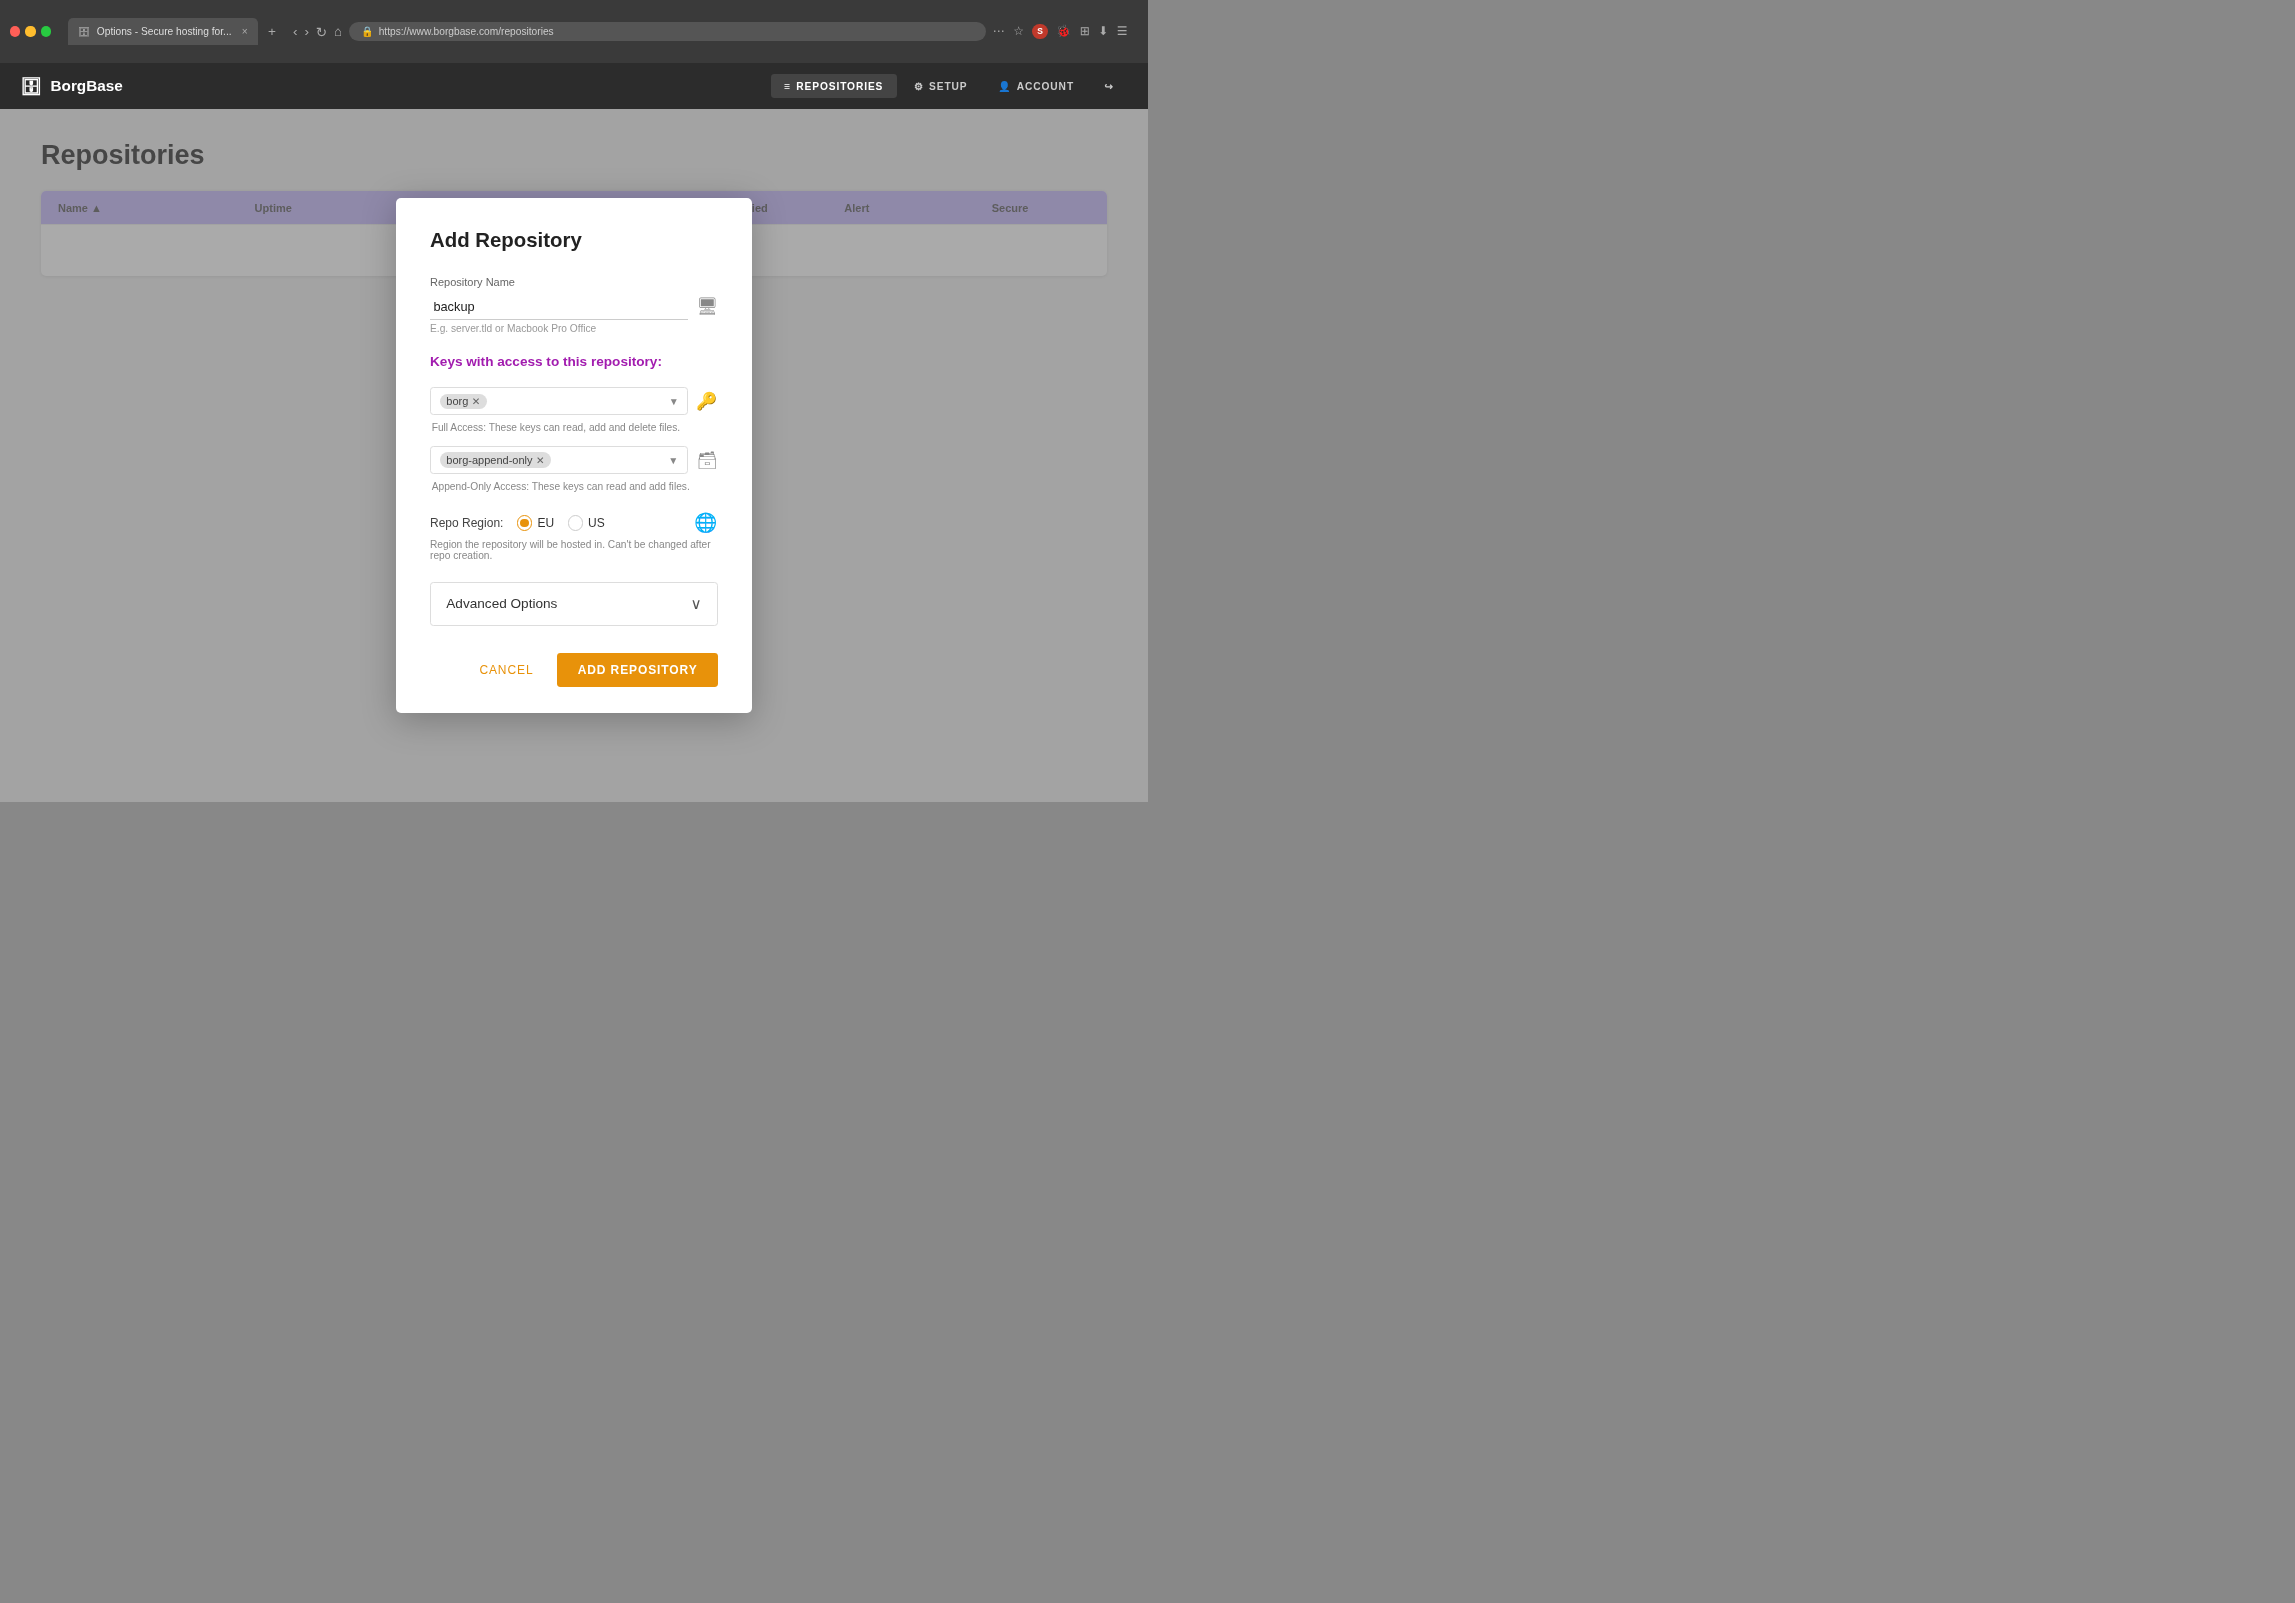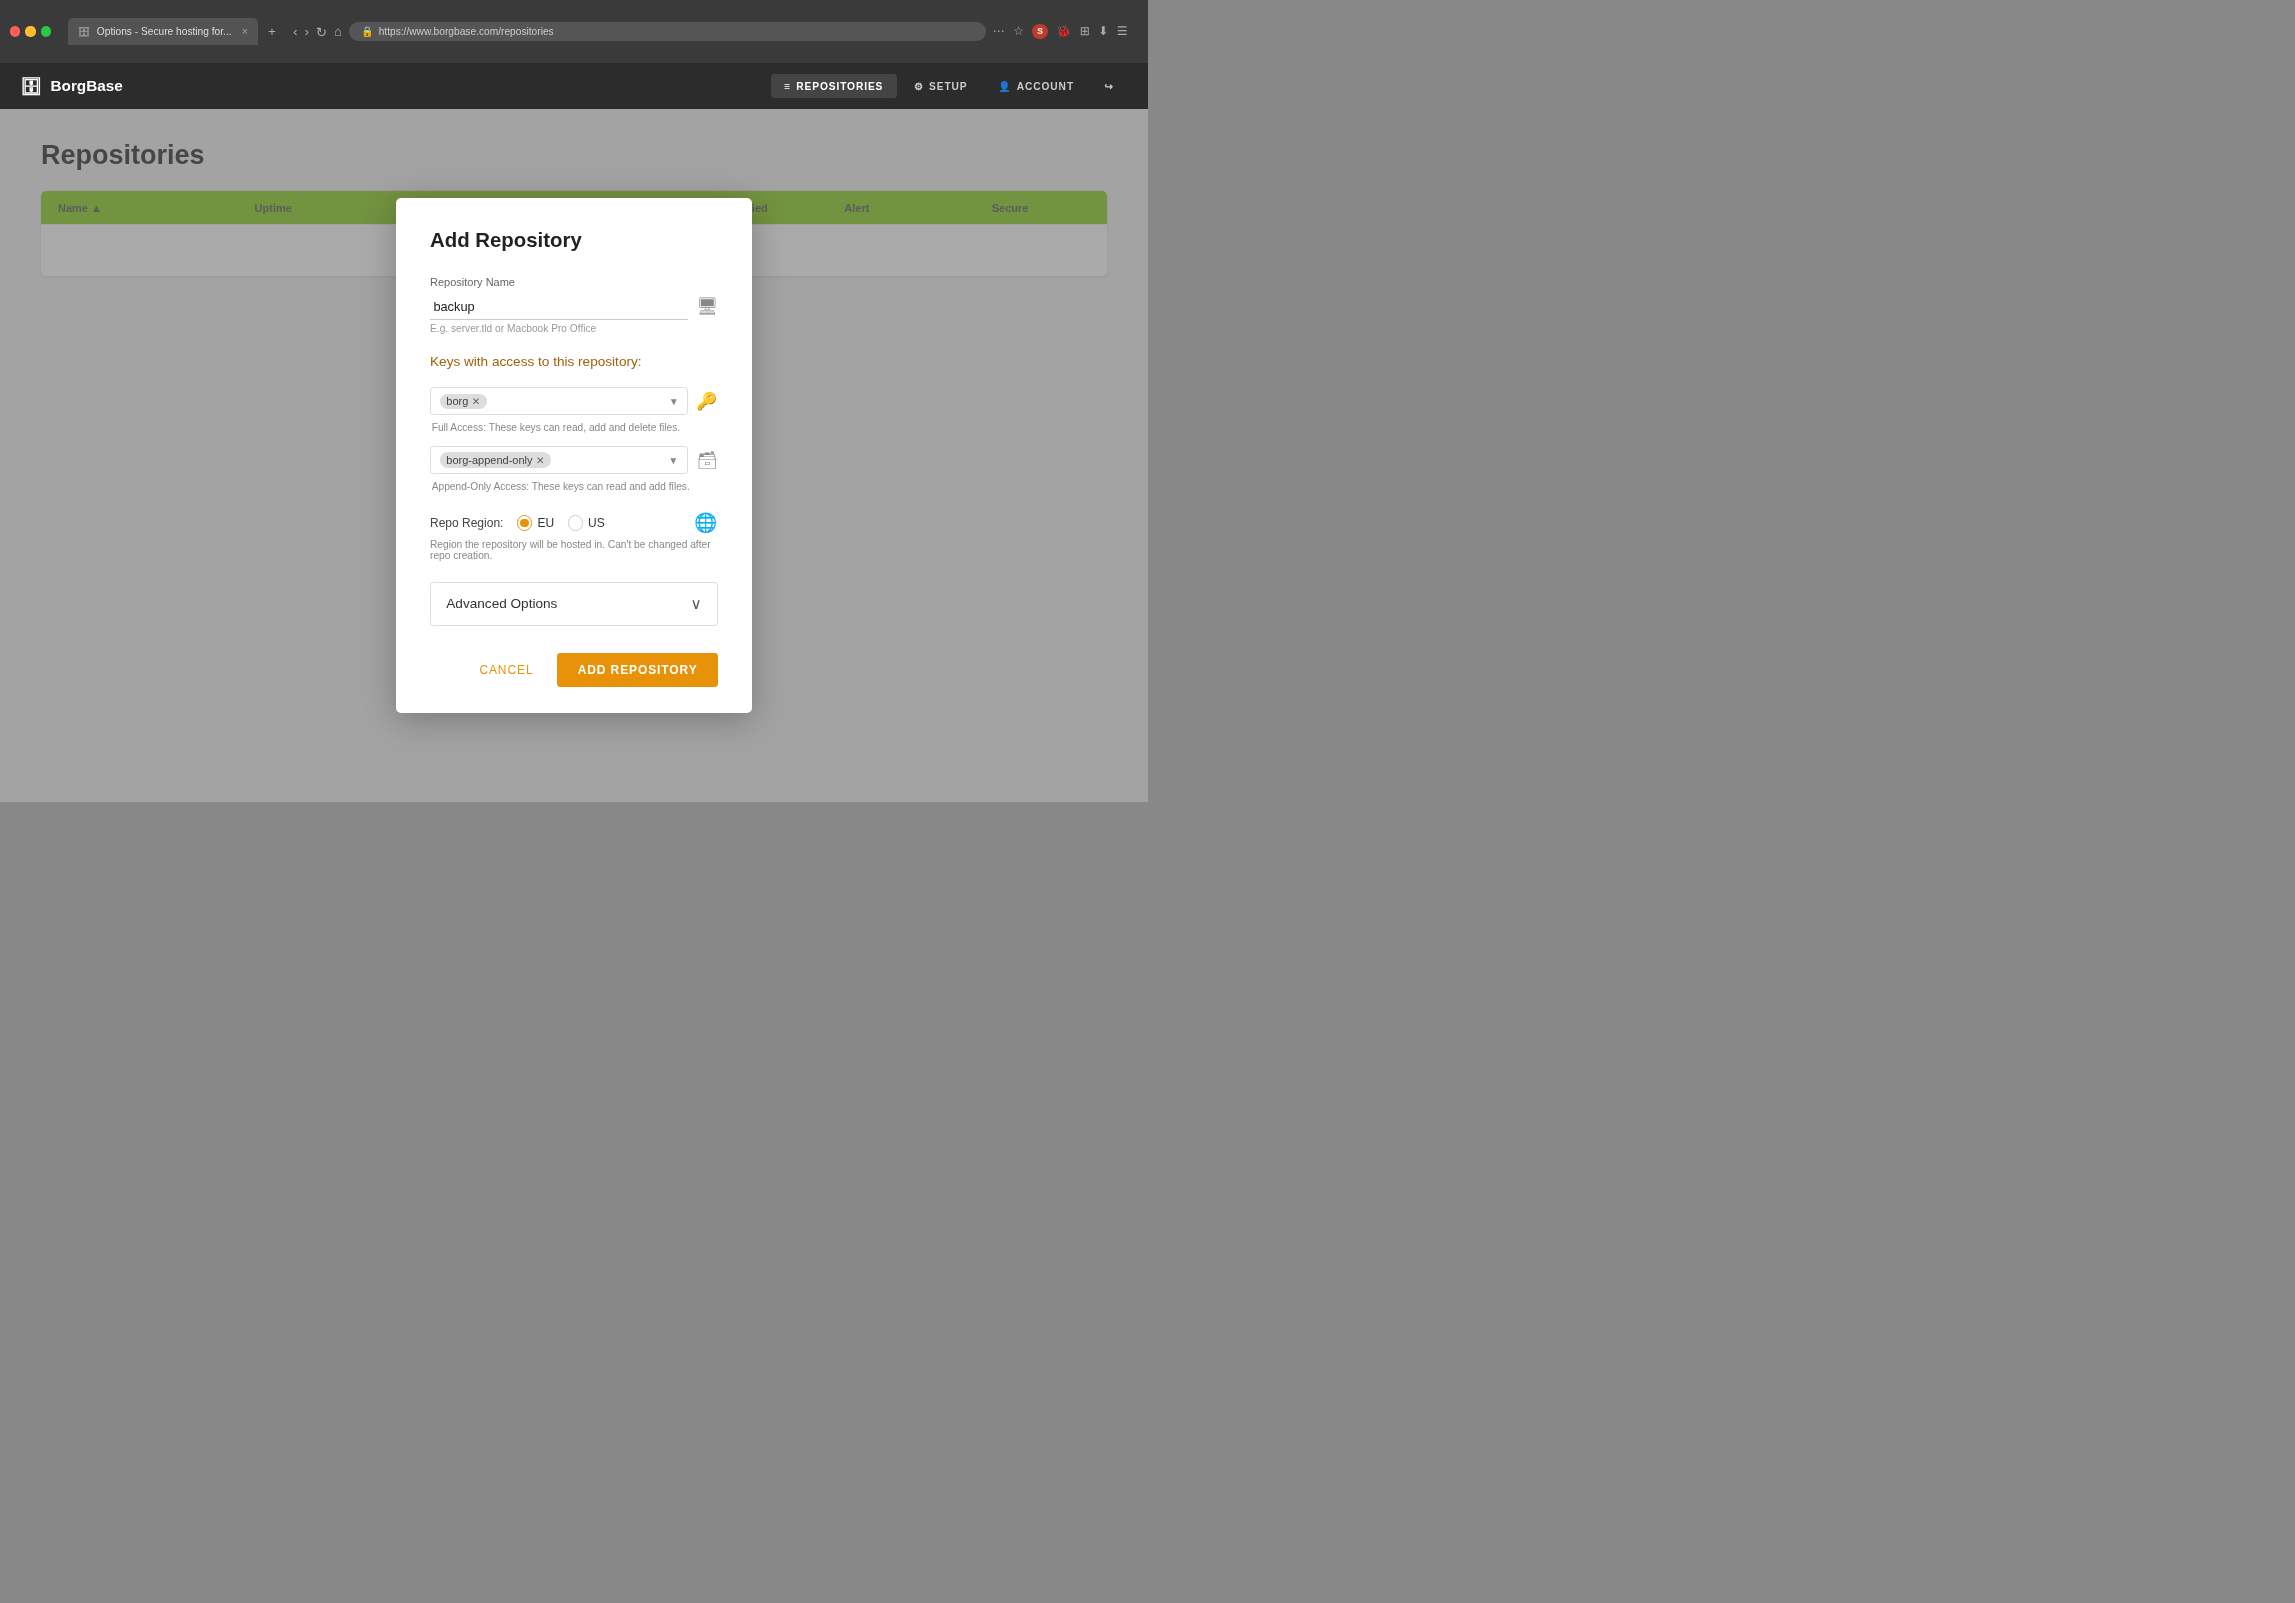--- a/index.html
+++ b/index.html
@@ -168,21 +168,21 @@
       cursor: pointer;
       display: flex;
       align-items: center;
       gap: 5.1px;
     }
     .refresh-icon { color: #e8920a; font-size: 17px; cursor: pointer; margin-right: 8.5px; }
 
     .table-header {
       display: grid;
       grid-template-columns: 2fr 1.5fr 1.5fr 1.5fr 1.5fr 1.5fr 1fr;
-      background: #84cc16;
+      background: #c4b5fd;
       border-bottom: 0.9px solid #eee;
       padding: 10.2px 17px;
     }
     .th {
       font-size: 11px;
       font-weight: 600;
       color: #555;
     }
 
     
@@ -241,22 +241,22 @@
       margin-top: 3.4px;
     }
     .form-icon {
       font-size: 17px;
       color: #888;
       cursor: pointer;
     }
 
     .section-title {
       font-size: 13.6px;
-      font-weight: 400;
-      color: #a16207;
+      font-weight: 700;
+      color: #a21caf;
       margin-bottom: 18px;
     }
 
     
     .multi-select-wrapper {
       display: flex;
       align-items: center;
       gap: 8.5px;
       margin-bottom: 6.8px;
     }

